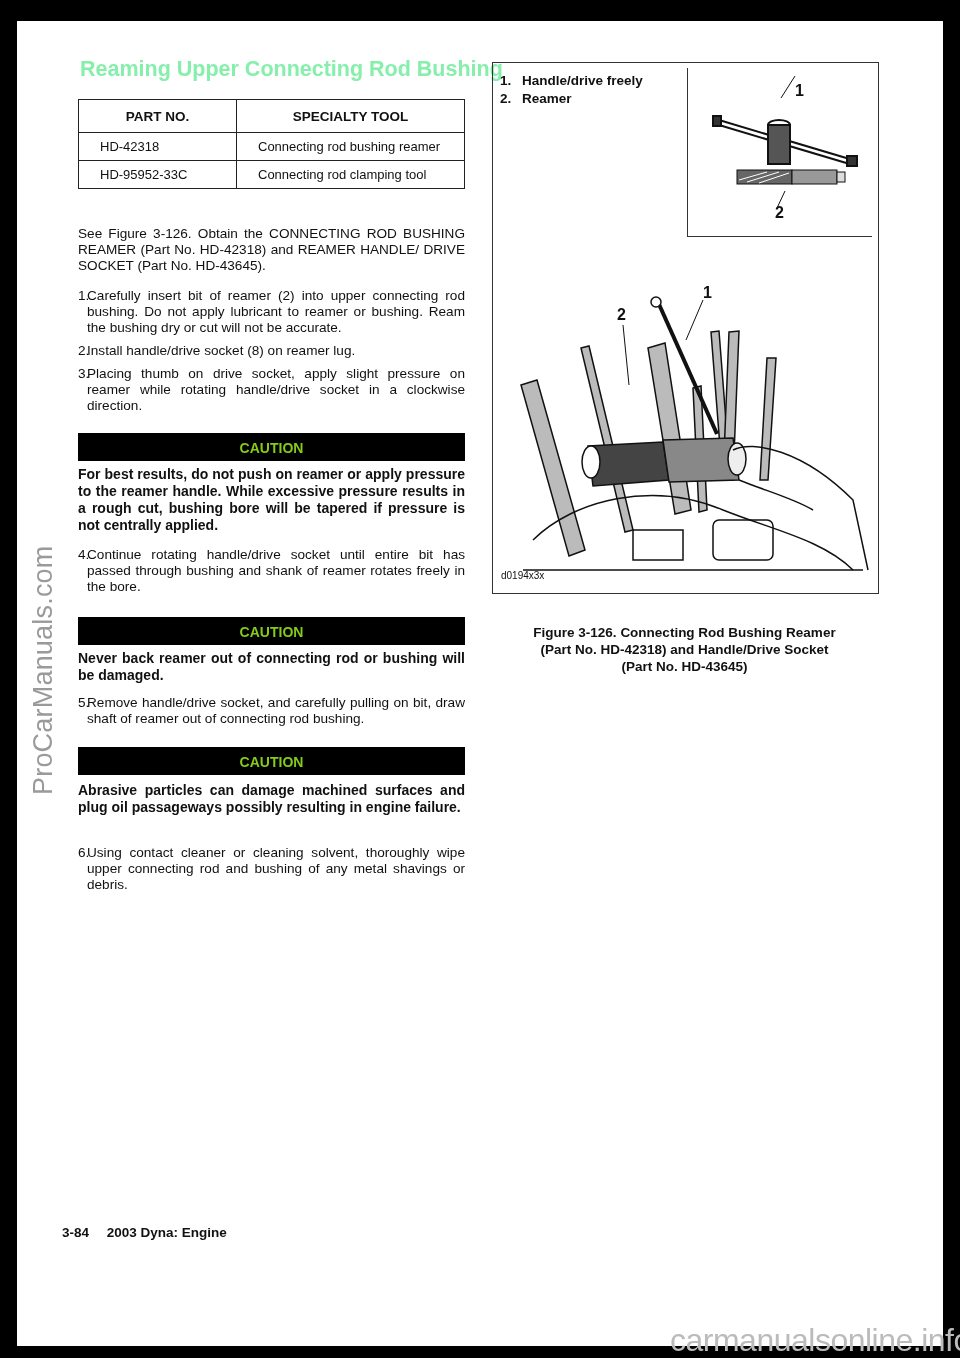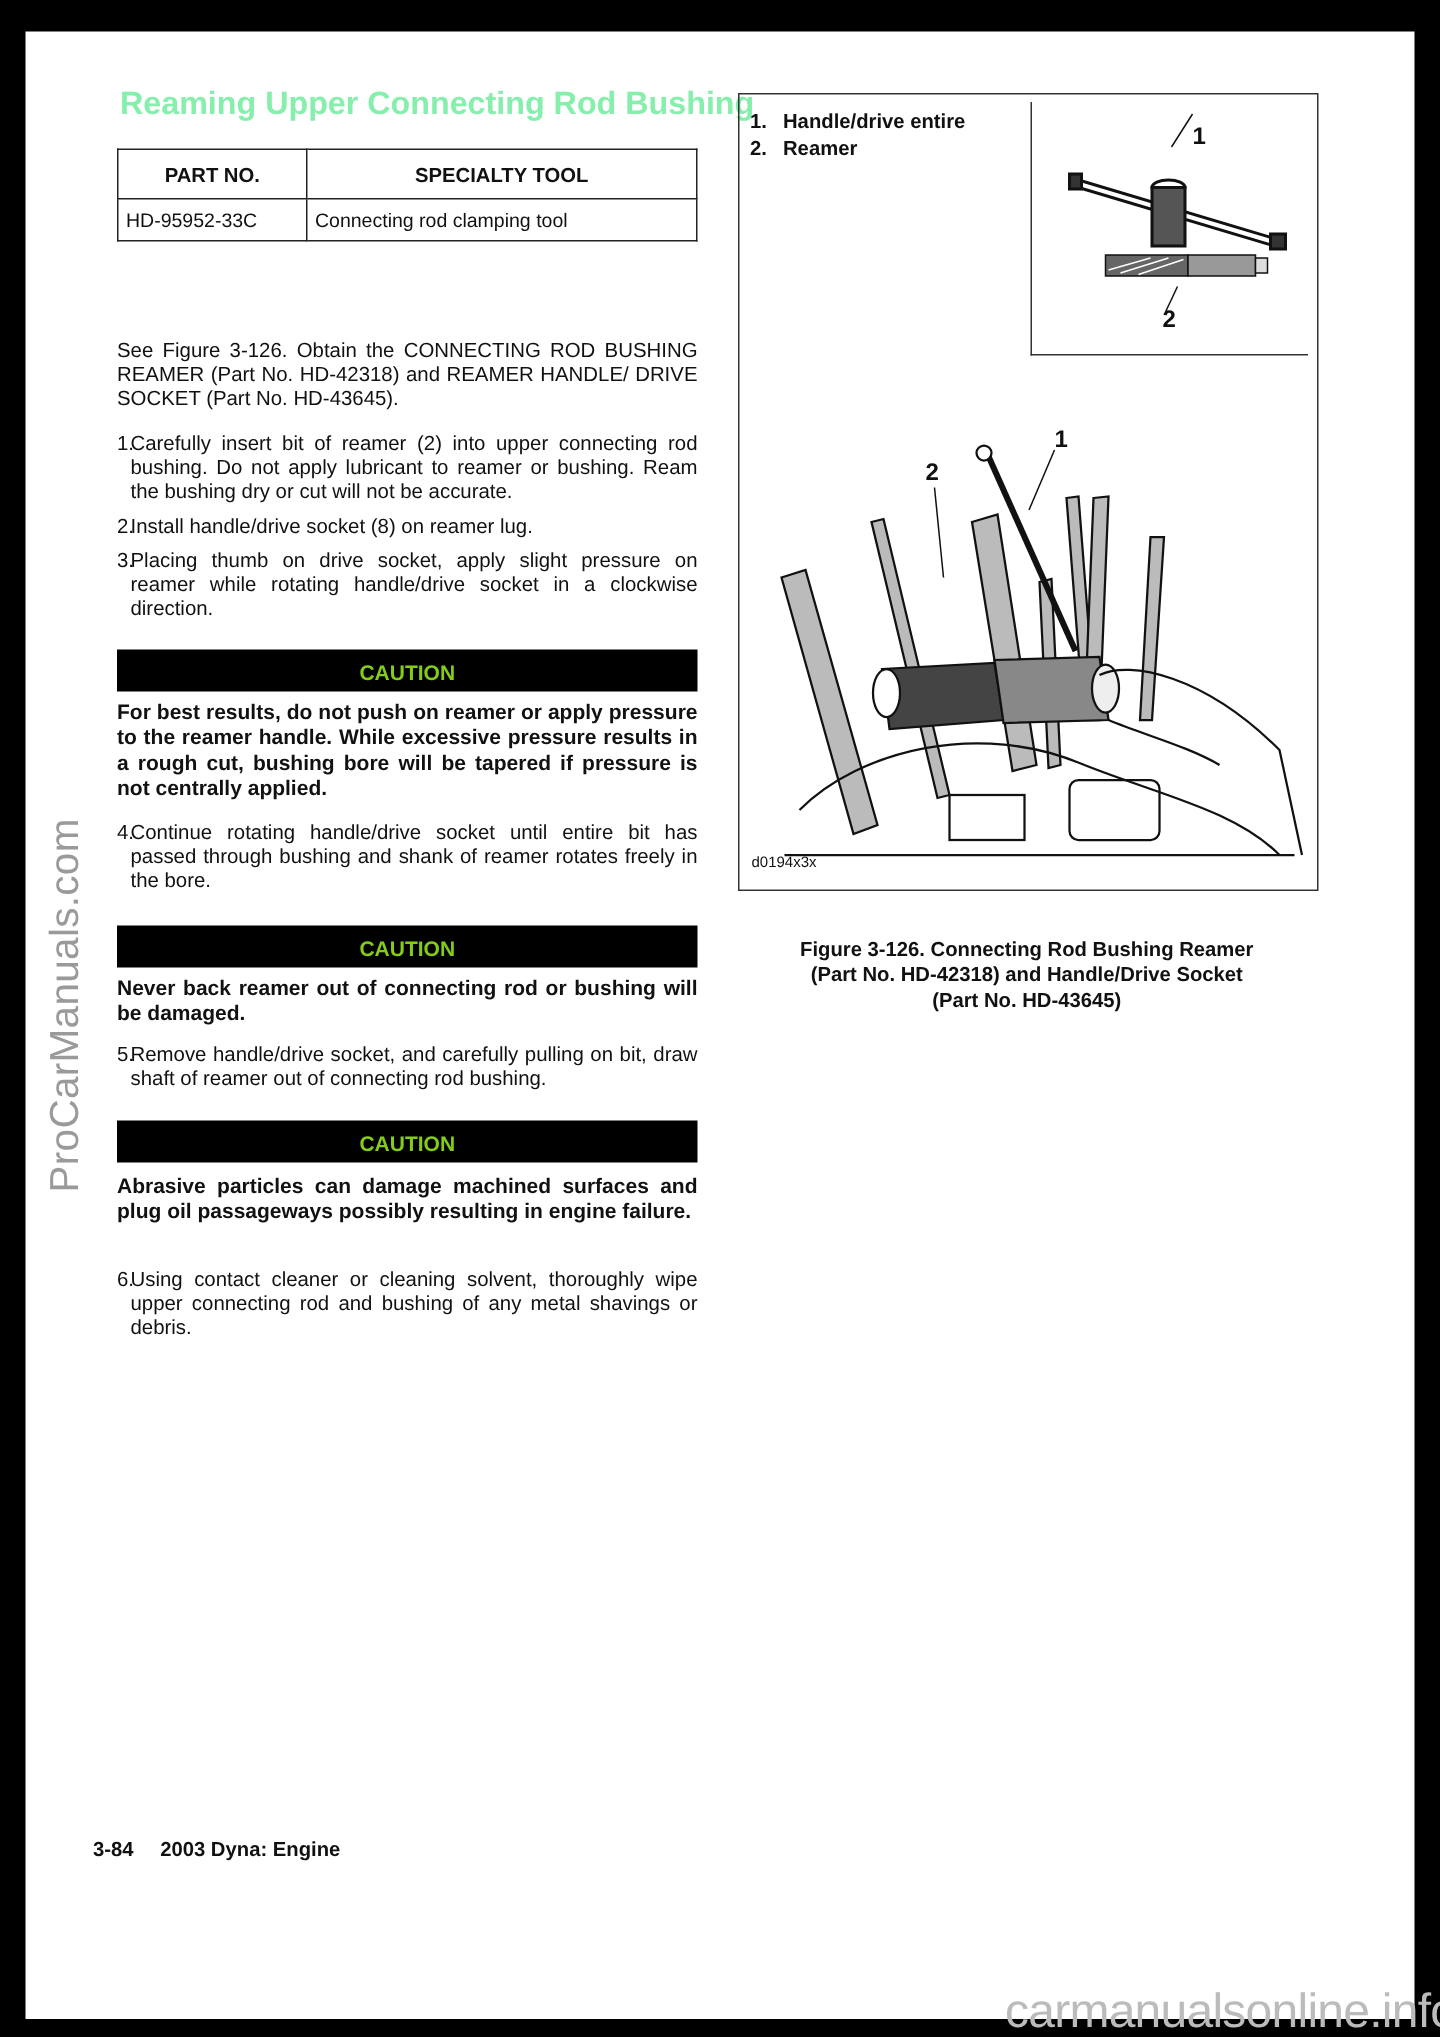--- a/index.html
+++ b/index.html
@@ -3,21 +3,21 @@
 <meta charset="utf-8">
 <style>
   html, body { margin:0; padding:0; }
   body { width:960px; height:1358px; background:#000; position:relative; overflow:hidden;
          font-family:"Liberation Sans", sans-serif; color:#111; }
   .page { position:absolute; left:17px; top:21px; width:926px; height:1325px; background:#fff; }
   .watermark { position:absolute; left:28px; top:795px; transform-origin:0 0; transform:rotate(-90deg);
                font-size:27px; color:#9a9a9a; white-space:nowrap; letter-spacing:0.2px; }
   .title { position:absolute; left:80px; top:57px; font-size:21.5px; font-weight:bold; color:#86efac; }
   table.tools { position:absolute; left:78px; top:99px; width:387px; border-collapse:collapse; font-size:13px; }
-  table.tools td, table.tools th { border:1px solid #222; padding:0 5px; height:27px; text-align:left; font-weight:normal; }
+  table.tools td, table.tools th { border:1px solid #222; padding:0 21px; height:27px; text-align:left; font-weight:normal; }
   table.tools th { font-weight:bold; text-align:center; height:32px; font-size:13.5px; }
   table.tools td:first-child, table.tools th:first-child { width:115px; }
   .txt { position:absolute; left:78px; width:387px; font-size:13.6px; line-height:16px; text-align:justify; }
   .step { position:absolute; left:78px; width:387px; font-size:13.6px; line-height:16px; }
   .step .num { position:absolute; left:0; top:0; }
   .step .body { margin-left:9px; text-align:justify; }
   .caution { position:absolute; left:78px; width:387px; height:28px; background:#000; color:#84cc16;
              font-weight:bold; font-size:14px; text-align:center; line-height:30px; }
   .cbody { position:absolute; left:78px; width:387px; font-weight:bold; font-size:14px; line-height:17px; text-align:justify; }
   .figbox { position:absolute; left:492px; top:62px; width:385px; height:530px; border:1px solid #333; }
@@ -38,20 +38,24 @@
 
 <div class="watermark">ProCarManuals.com</div>
 
 <div class="title">Reaming Upper Connecting Rod Bushing</div>
 
 <table class="tools">
   <tbody>
       <tr>
     <th>PART NO.</th>
     <th>SPECIALTY TOOL</th>
+  </tr>
+  <tr>
+    <td>HD-42318</td>
+    <td>Connecting rod bushing reamer</td>
   </tr>
   <tr>
     <td>HD-95952-33C</td>
     <td>Connecting rod clamping tool</td>
   </tr>
 </tbody>
   </table>
 
 <div class="txt" style="top:226px;">See Figure 3-126. Obtain the CONNECTING ROD BUSHING REAMER (Part No. HD-42318) and REAMER HANDLE/ DRIVE SOCKET (Part No. HD-43645).</div>
 
@@ -87,21 +91,21 @@
 <div class="caution" style="top:747px;">CAUTION</div>
 <div class="cbody" style="top:782px;">Abrasive particles can damage machined surfaces and plug oil passageways possibly resulting in engine failure.</div>
 
 <div class="step" style="top:845px;">
   <span class="num">6.</span>
   <div class="body">Using contact cleaner or cleaning solvent, thoroughly wipe upper connecting rod and bushing of any metal shavings or debris.</div>
 </div>
 
 <div class="figbox"></div>
 <div class="legend">
-  <div><span class="n">1.</span><span>Handle/drive entire</span></div>
+  <div><span class="n">1.</span><span>Handle/drive freely</span></div>
   <div><span class="n">2.</span><span>Reamer</span></div>
 </div>
 <div class="inset"></div>
 
 <svg style="position:absolute;left:687px;top:68px;" width="190" height="168" viewBox="0 0 190 168">
   <g stroke="#111" fill="none" stroke-width="2">
     <line x1="32" y1="52" x2="166" y2="92"></line>
     <line x1="32" y1="57" x2="166" y2="97"></line>
     <rect x="26" y="48" width="8" height="10" fill="#333"></rect>
     <rect x="160" y="88" width="10" height="10" fill="#333"></rect>

